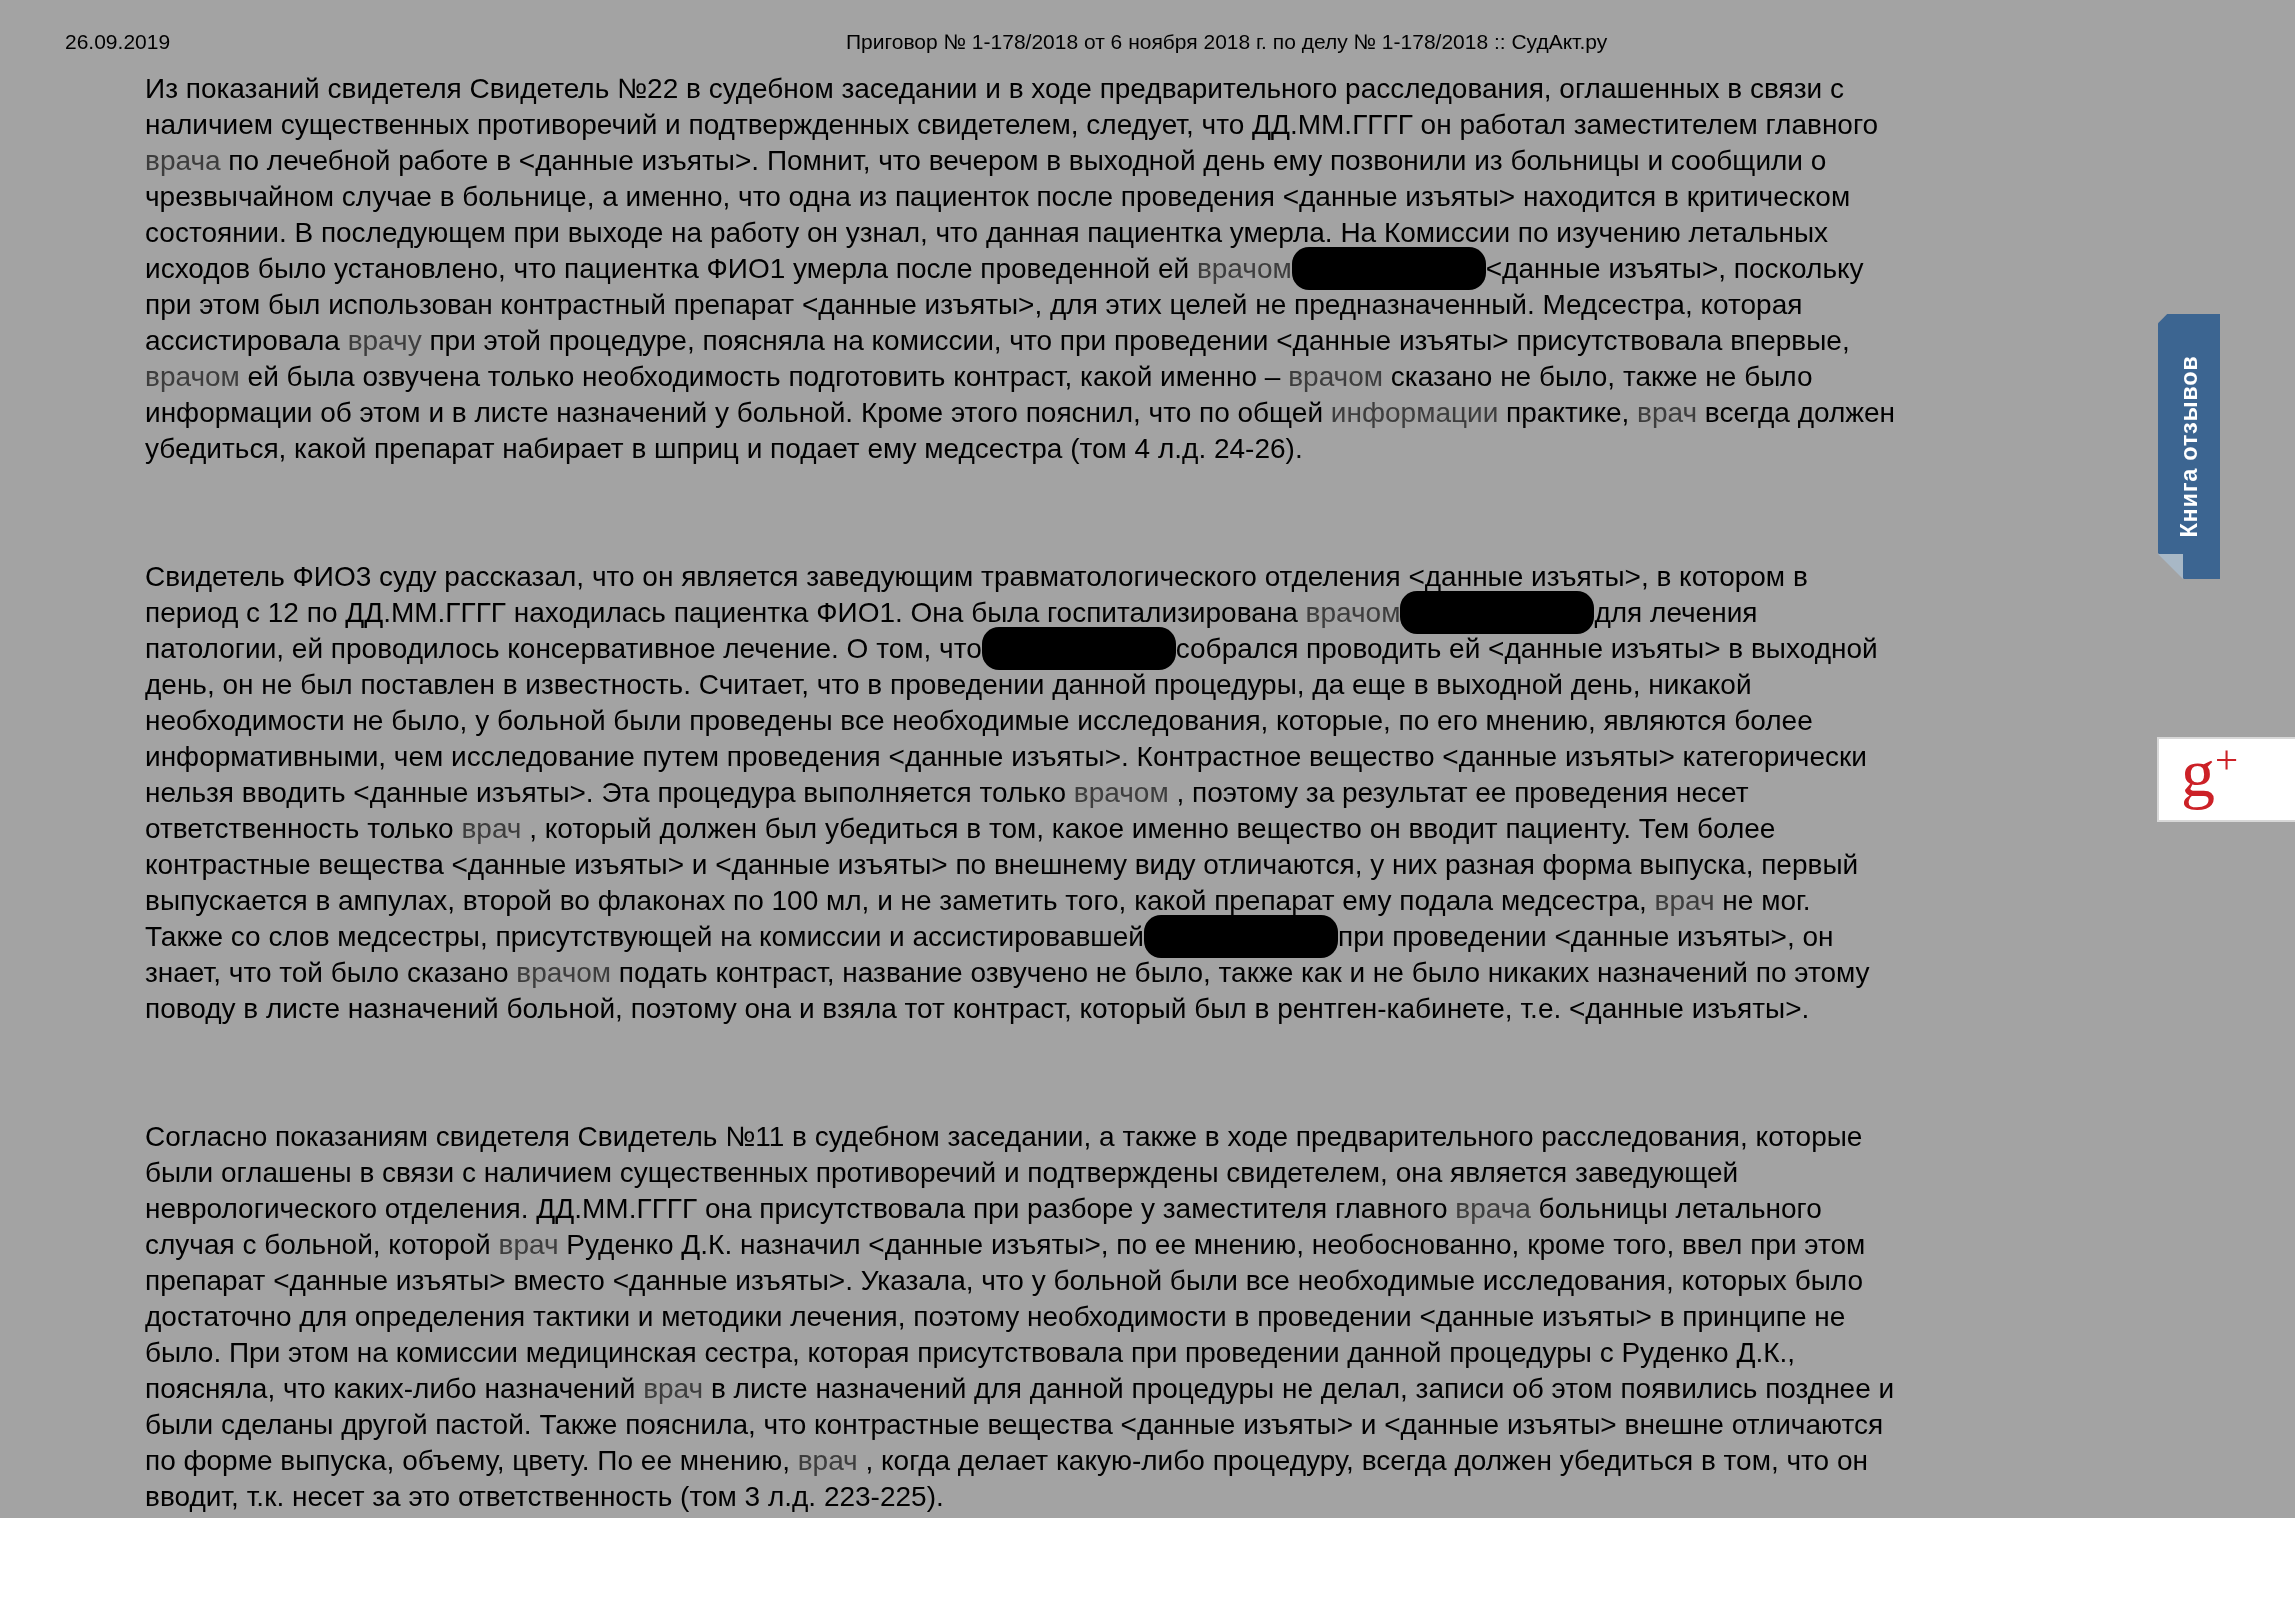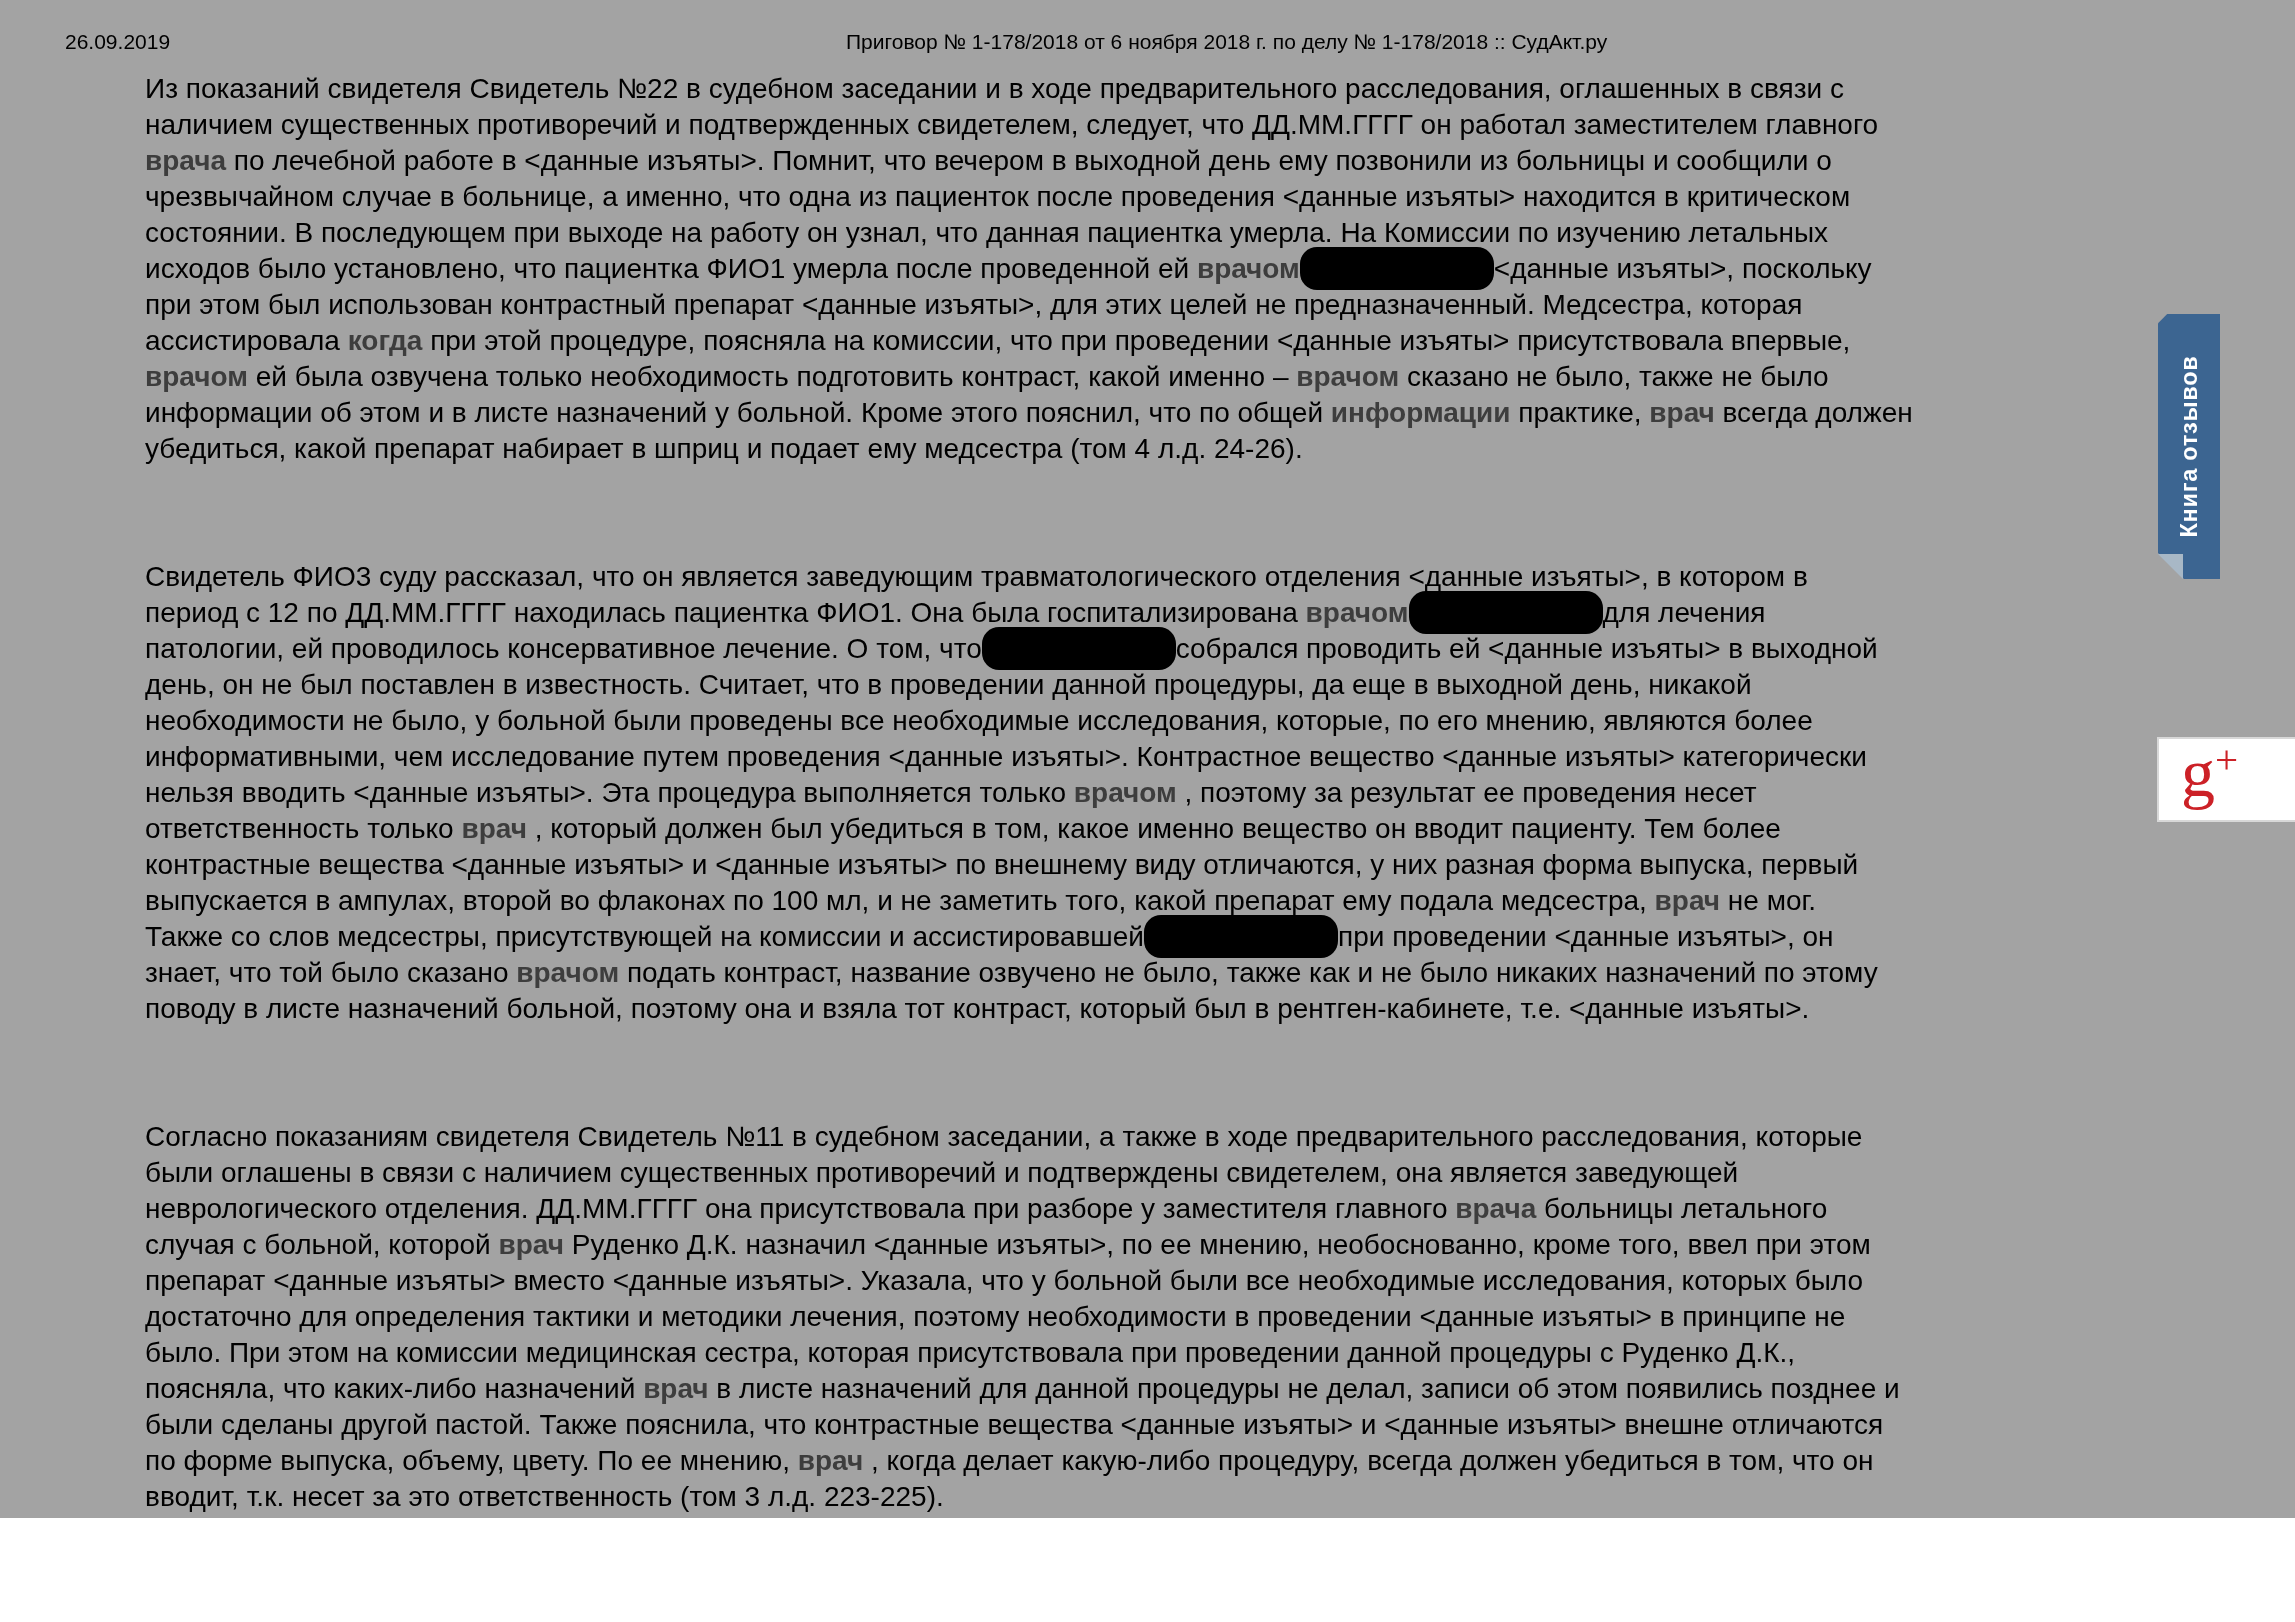--- a/index.html
+++ b/index.html
@@ -40,21 +40,21 @@
   }
   .para {
     font-size: 28px;
     line-height: 36px;
     color: #000;
     white-space: pre;          
     margin: 0 0 92px 0;
   }
   .para:last-child { margin-bottom: 8px; }
   .term {
-    font-weight: 700;
+    font-weight: 400;
     color: #3d3d3d;
   }
   .redact {
     display: inline-block;
     width: 194px;
     height: 43px;
     margin: -13px 0;
     vertical-align: 1.3px;
     background: #000;
     border-radius: 17px;
@@ -135,21 +135,21 @@
   <div class="header-title">Приговор № 1-178/2018 от 6 ноября 2018 г. по делу № 1-178/2018 :: СудАкт.ру</div>
 
   <div class="content">
       <div class="para"><span>Из показаний свидетеля Свидетель №22 в судебном заседании и в ходе предварительного расследования, оглашенных в связи с
 наличием существенных противоречий и подтвержденных свидетелем, следует, что ДД.ММ.ГГГГ он работал заместителем главного
 </span><span class="term">врача</span><span> по лечебной работе в &lt;данные изъяты&gt;. Помнит, что вечером в выходной день ему позвонили из больницы и сообщили о
 чрезвычайном случае в больнице, а именно, что одна из пациенток после проведения &lt;данные изъяты&gt; находится в критическом
 состоянии. В последующем при выходе на работу он узнал, что данная пациентка умерла. На Комиссии по изучению летальных
 исходов было установлено, что пациентка ФИО1 умерла после проведенной ей </span><span class="term">врачом</span><span class="redact"></span><span>&lt;данные изъяты&gt;, поскольку
 при этом был использован контрастный препарат &lt;данные изъяты&gt;, для этих целей не предназначенный. Медсестра, которая
-ассистировала </span><span class="term">когда</span><span> при этой процедуре, поясняла на комиссии, что при проведении &lt;данные изъяты&gt; присутствовала впервые,
+ассистировала </span><span class="term">врачу</span><span> при этой процедуре, поясняла на комиссии, что при проведении &lt;данные изъяты&gt; присутствовала впервые,
 </span><span class="term">врачом</span><span> ей была озвучена только необходимость подготовить контраст, какой именно – </span><span class="term">врачом</span><span> сказано не было, также не было
 информации об этом и в листе назначений у больной. Кроме этого пояснил, что по общей </span><span class="term">информации</span><span> практике, </span><span class="term">врач</span><span> всегда должен
 убедиться, какой препарат набирает в шприц и подает ему медсестра (том 4 л.д. 24-26).</span></div>
       <div class="para"><span>Свидетель ФИО3 суду рассказал, что он является заведующим травматологического отделения &lt;данные изъяты&gt;, в котором в
 период с 12 по ДД.ММ.ГГГГ находилась пациентка ФИО1. Она была госпитализирована </span><span class="term">врачом</span><span class="redact"></span><span>для лечения
 патологии, ей проводилось консервативное лечение. О том, что</span><span class="redact"></span><span>собрался проводить ей &lt;данные изъяты&gt; в выходной
 день, он не был поставлен в известность. Считает, что в проведении данной процедуры, да еще в выходной день, никакой
 необходимости не было, у больной были проведены все необходимые исследования, которые, по его мнению, являются более
 информативными, чем исследование путем проведения &lt;данные изъяты&gt;. Контрастное вещество &lt;данные изъяты&gt; категорически
 нельзя вводить &lt;данные изъяты&gt;. Эта процедура выполняется только </span><span class="term">врачом</span><span> , поэтому за результат ее проведения несет

